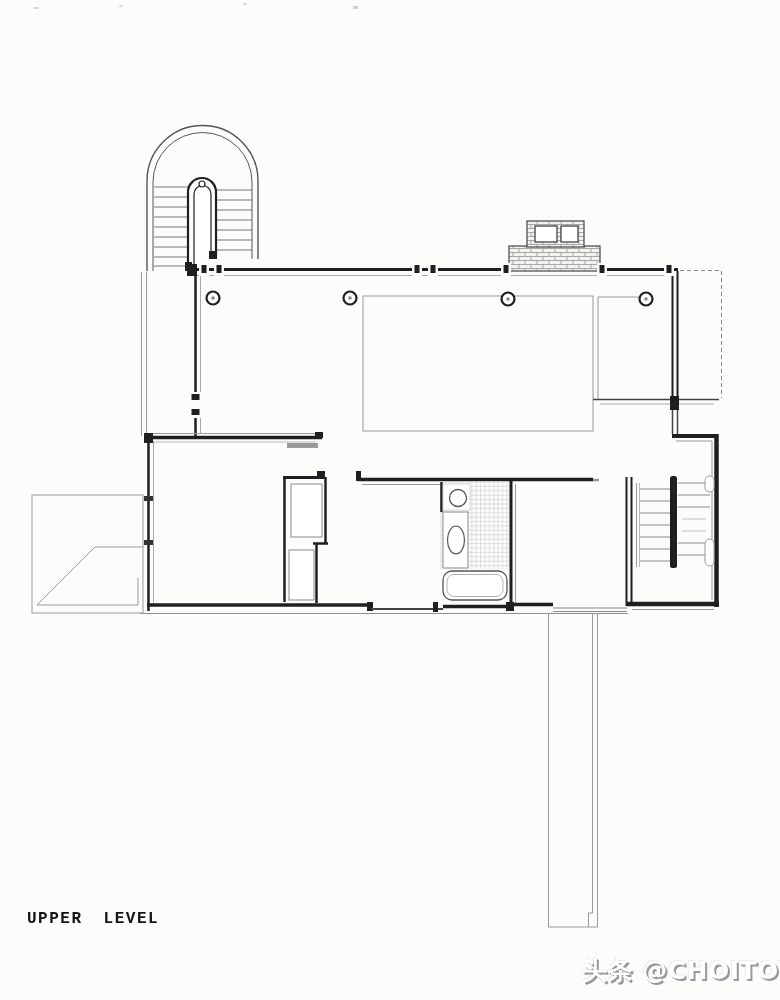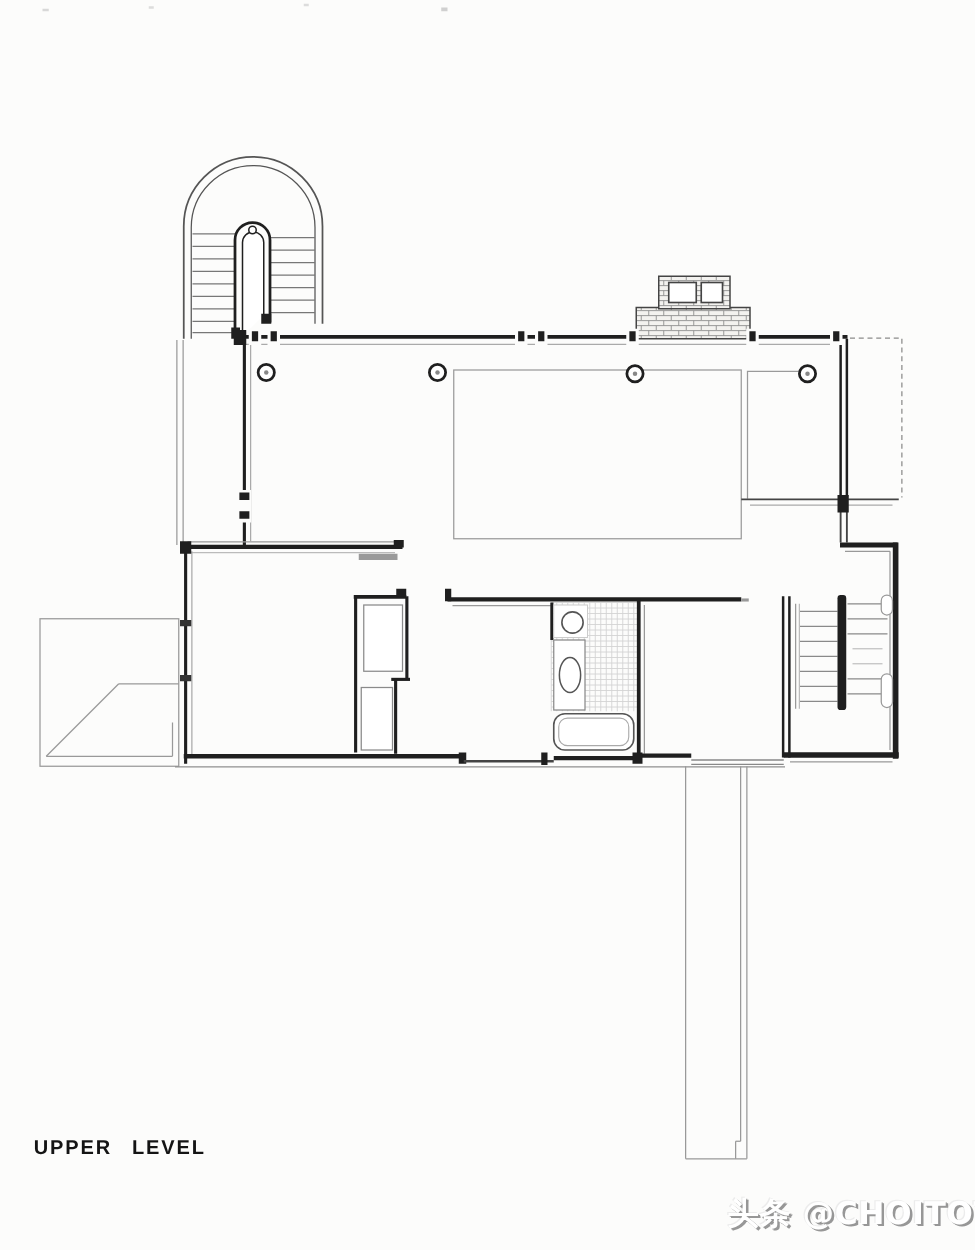--- a/index.html
+++ b/index.html
@@ -1,19 +1,19 @@
 <!DOCTYPE html>
 <html><head>
 <meta charset="utf-8">
 <style>
   html,body{margin:0;padding:0;background:#ffffff;}
   #canvas{position:relative;width:780px;height:1000px;background:#fcfcfb;overflow:hidden;
           font-family:"DejaVu Sans",sans-serif;}
   #plan-svg{position:absolute;left:0;top:0;}
-  .plan-label{position:absolute;left:27px;top:910px;font-family:Liberation Sans, sans-serif;
+  .plan-label{position:absolute;left:27px;top:910px;font-family:Liberation Mono, monospace;
       font-weight:bold;font-size:16px;letter-spacing:1.5px;word-spacing:10px;color:#141414;}
   .watermark{position:absolute;left:582px;top:954px;font-family:"DejaVu Sans",sans-serif;
       font-weight:bold;font-size:25px;letter-spacing:0.5px;color:#ffffff;
       text-shadow:2px 2px 0 #979797,-1px -1px 0 #ececec,1px 1px 0 #b5b5b5;white-space:nowrap;}
 </style>
 </head>
 <body>
 
 <div id="canvas">
   <svg id="plan-svg" width="780" height="1000" viewBox="0 0 780 1000">

